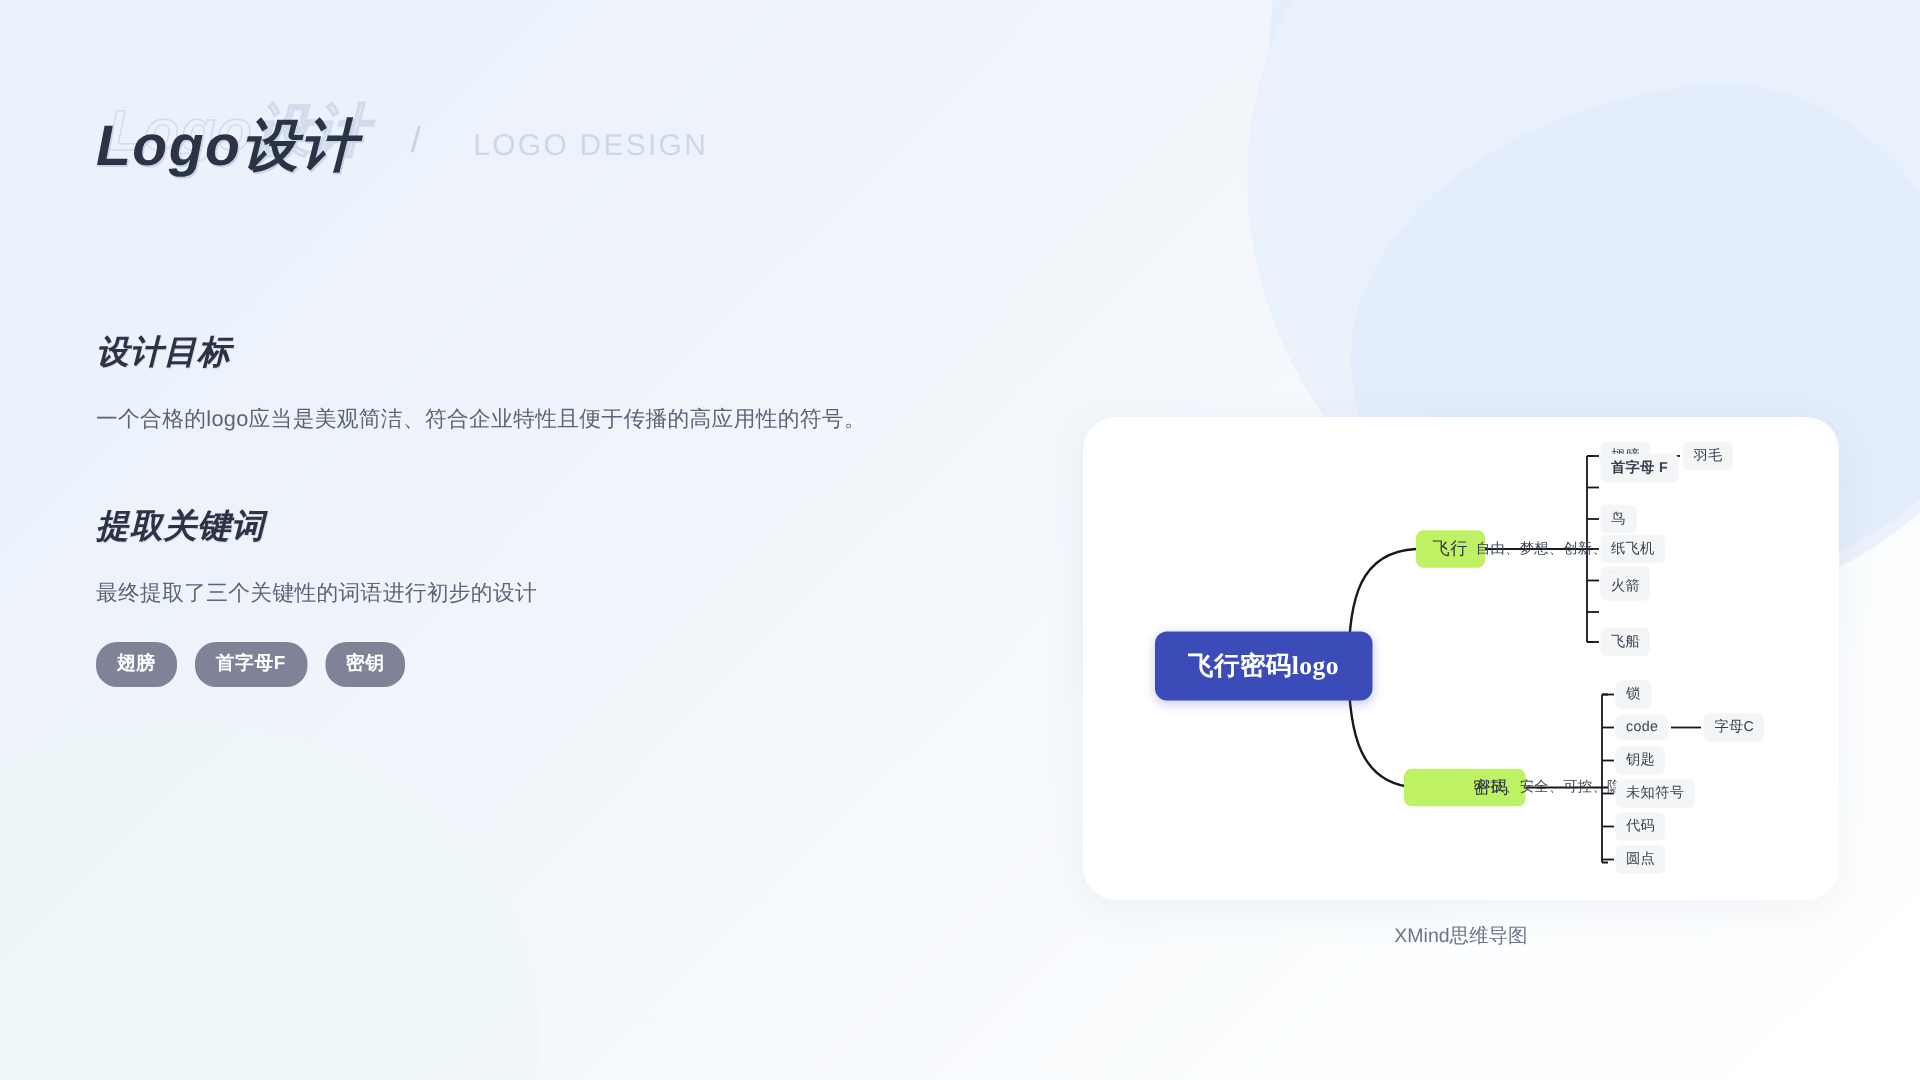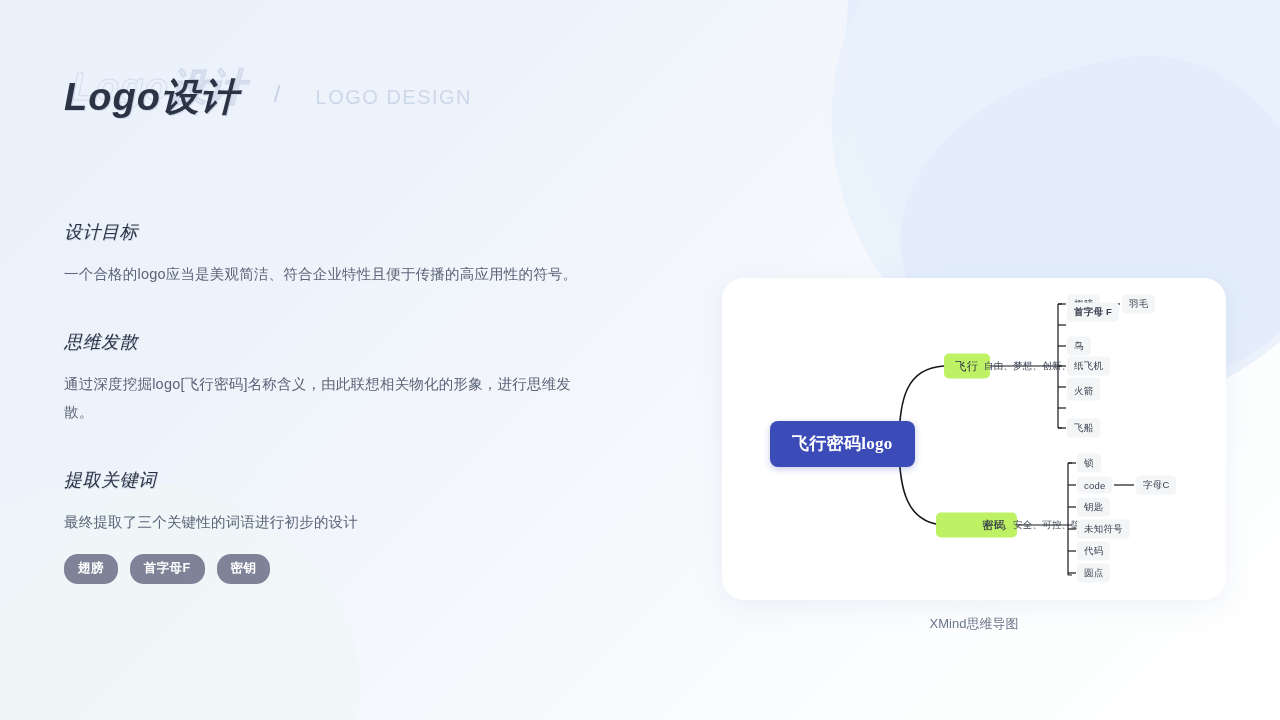--- a/index.html
+++ b/index.html
@@ -120,22 +120,22 @@
   .left-col {
     position: absolute;
     left: 64px;
     top: 220px;
     width: 530px;
   }
   .section { margin-bottom: 42px; }
   .section:last-child { margin-bottom: 0; }
 
   .sec-head {
-    font-size: 18px;
-    font-weight: 400;
+    font-size: 22px;
+    font-weight: 700;
     font-style: italic;
     color: #2b3445;
     letter-spacing: .5px;
     margin-bottom: 16px;
     text-shadow: .5px .5px 0 #cfd8e8;
   }
   .sec-body {
     font-size: 14.5px;
     line-height: 28px;
     color: #5b6478;
@@ -253,24 +253,20 @@
     <div class="title-en">LOGO DESIGN</div>
   </div>
 
   <div class="left-col">
 
     <div class="section">
       <div class="sec-head">设计目标</div>
       <div class="sec-body">一个合格的logo应当是美观简洁、符合企业特性且便于传播的高应用性的符号。</div>
     </div>
 
-    <div class="section">
-      <div class="sec-head">思维发散</div>
-      <div class="sec-body">通过深度挖掘logo[飞行密码]名称含义，由此联想相关物化的形象，进行思维发散。</div>
-    </div>
 
     <div class="section">
       <div class="sec-head">提取关键词</div>
       <div class="sec-body">最终提取了三个关键性的词语进行初步的设计</div>
       <div class="tags">
         <span class="tag">翅膀</span>
         <span class="tag">首字母F</span>
         <span class="tag">密钥</span>
       </div>
     </div>

